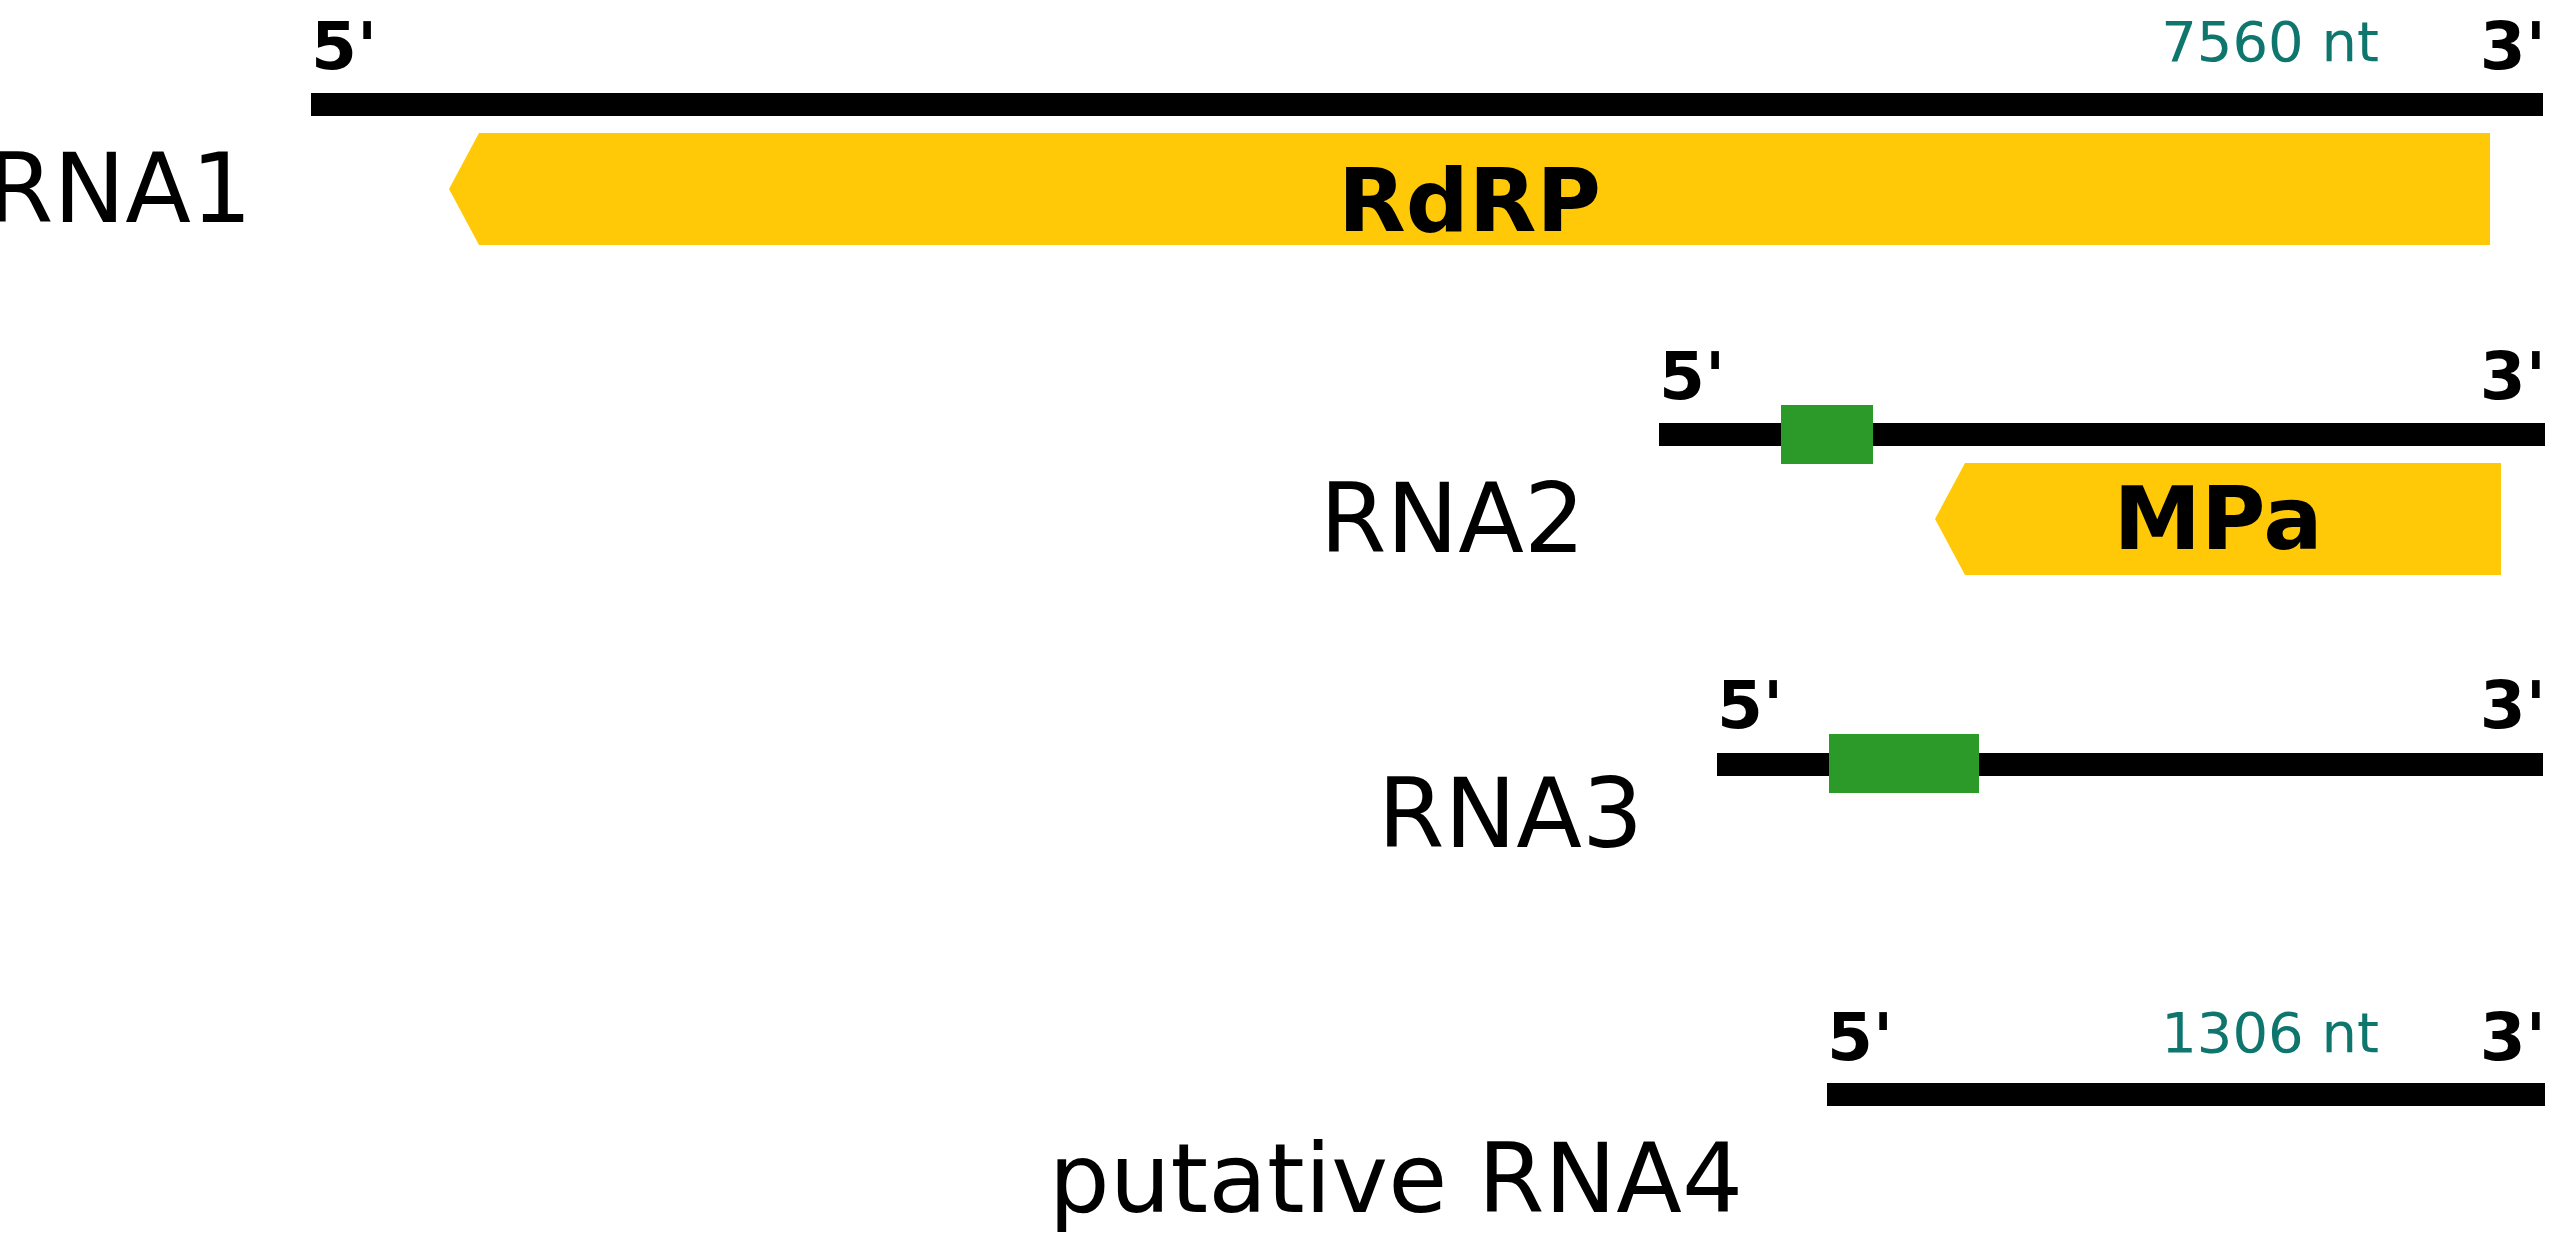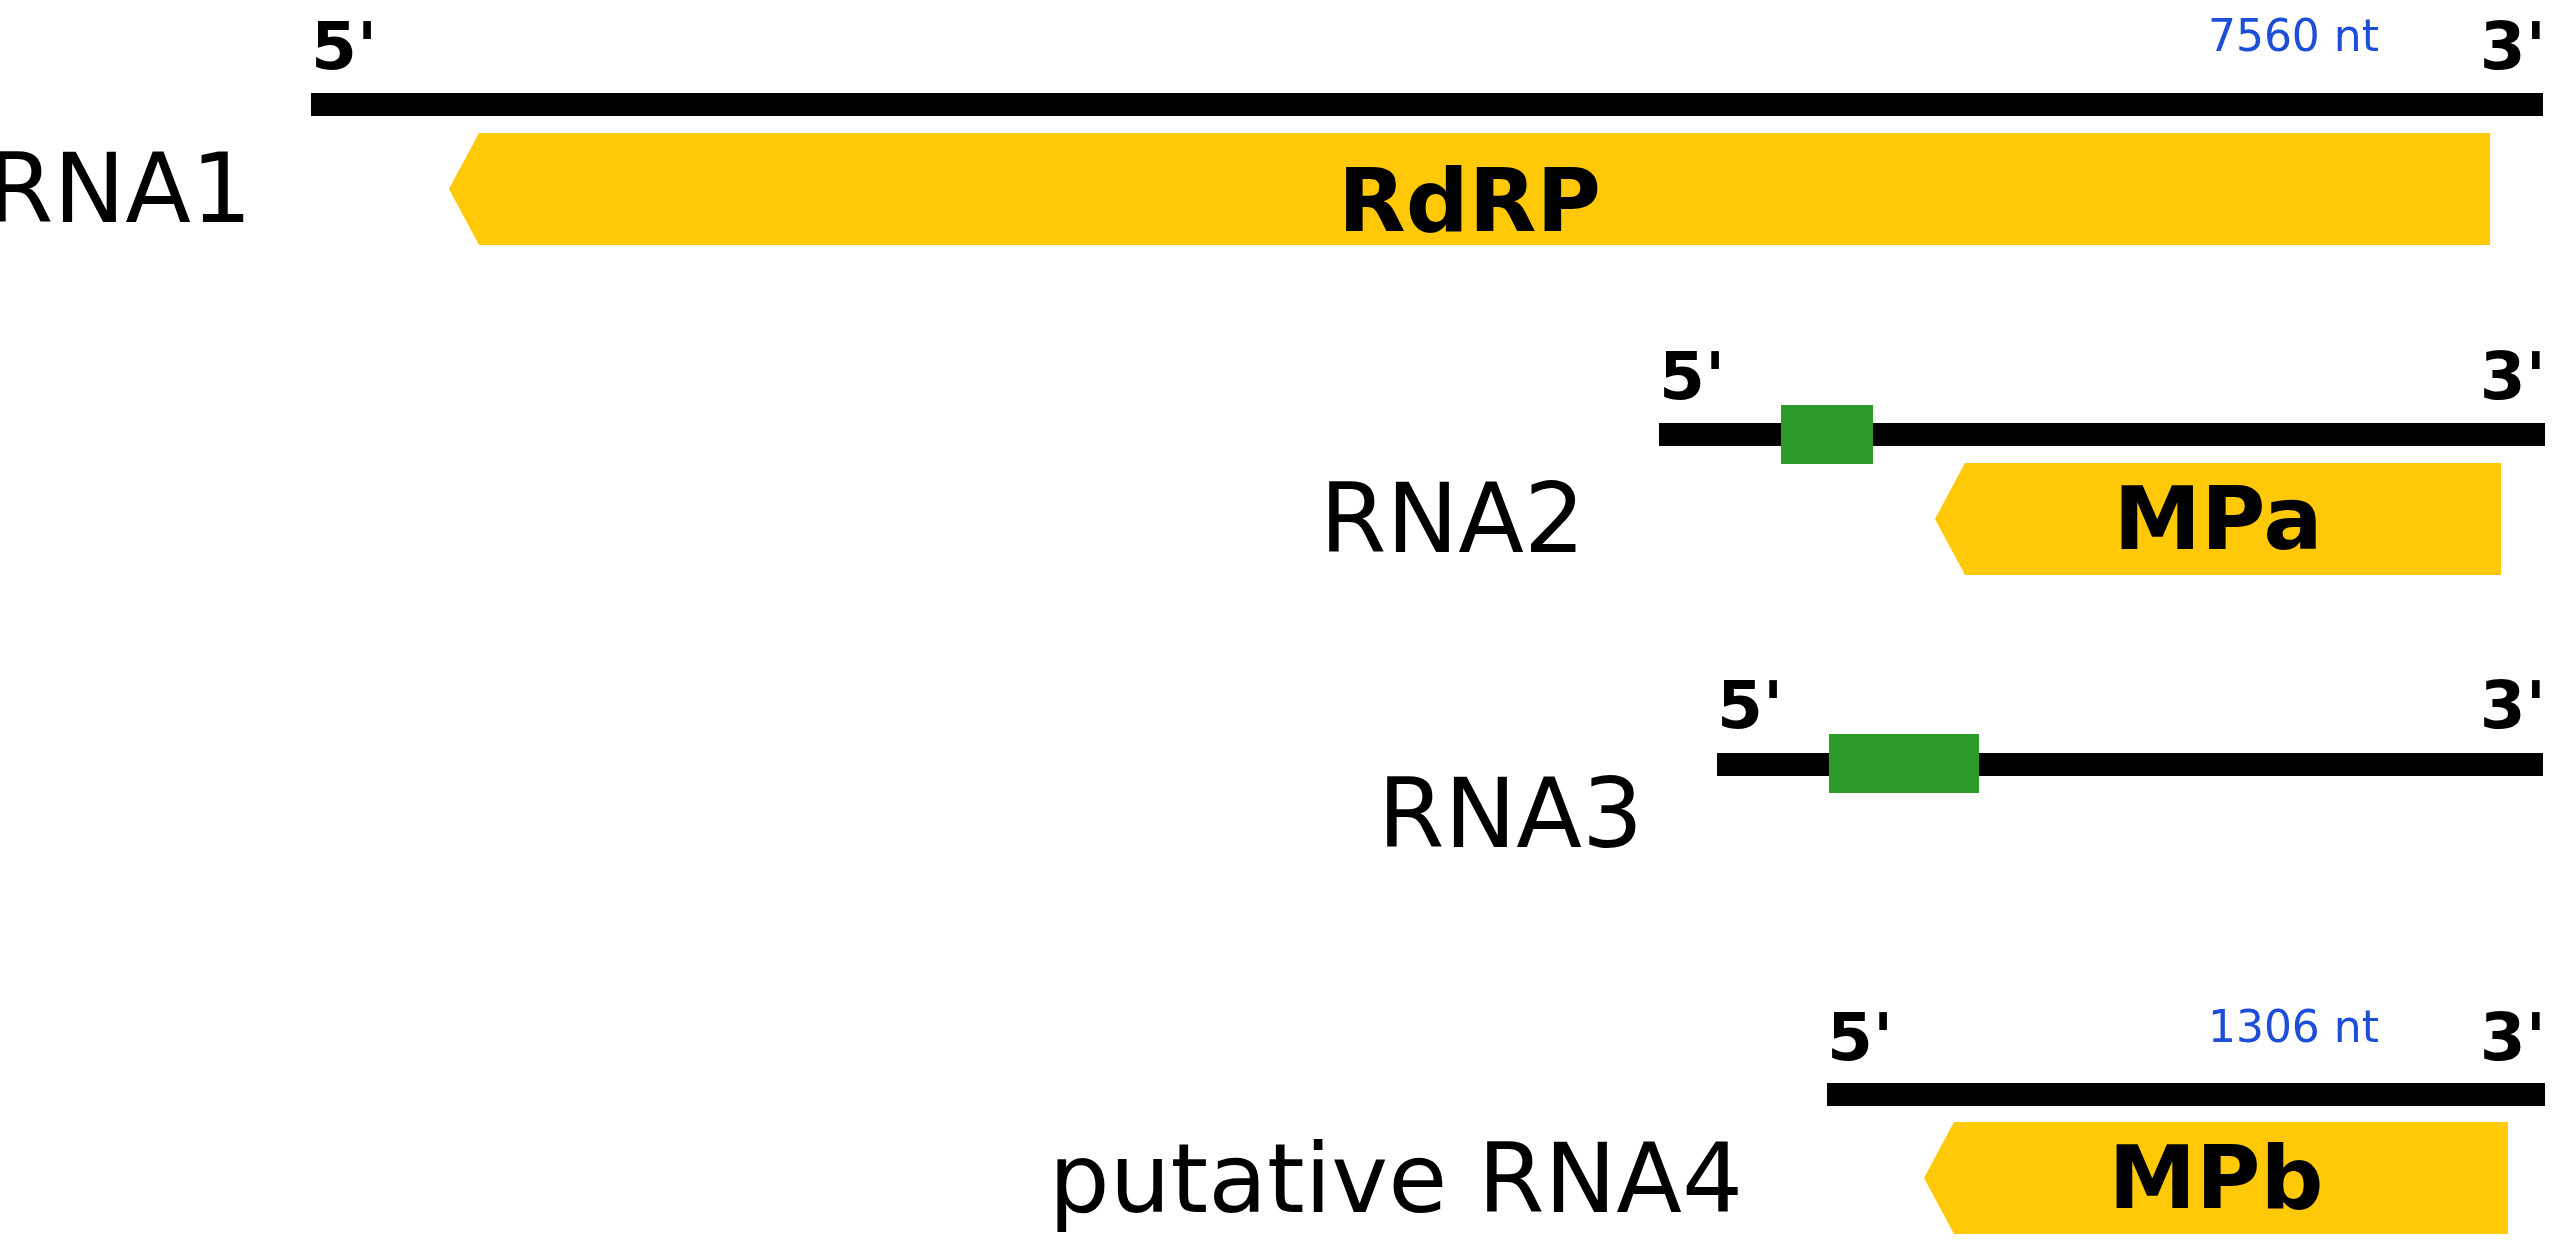--- a/index.html
+++ b/index.html
@@ -19,23 +19,23 @@
 
   
   .prime-label {
     font-size: 66px;
     font-weight: bold;
     color: #000000;
     line-height: 1;
     white-space: nowrap;
   }
   .nt-label {
-    font-size: 44px;
+    font-size: 56px;
     font-weight: normal;
-    color: #1d4ed8;
+    color: #0f766e;
     line-height: 1;
     white-space: nowrap;
     text-align: left;
   }
 
   
   .segment-label {
     font-size: 96px;
     font-weight: normal;
     color: #000000;
@@ -114,18 +114,15 @@
 
 
   <div class="abs segment-label" style="top:1131px; right:833px;">putative RNA4</div>
 
   <div class="abs prime-label" style="left:1827px; top:1005px;">5'</div>
   <div class="abs nt-label" style="top:1005px; right:197px;">1306 nt</div>
   <div class="abs prime-label" style="top:1005px; right:30px;">3'</div>
 
   <div class="abs rna-line" style="left:1827px; top:1083px; width:718px;"></div>
 
-  <div class="abs orf-arrow" style="left:1924px; top:1122px; width:584px;">
-    <span class="orf-text">MPb</span>
-  </div>
 
 </div>
 
 
 </body></html>

